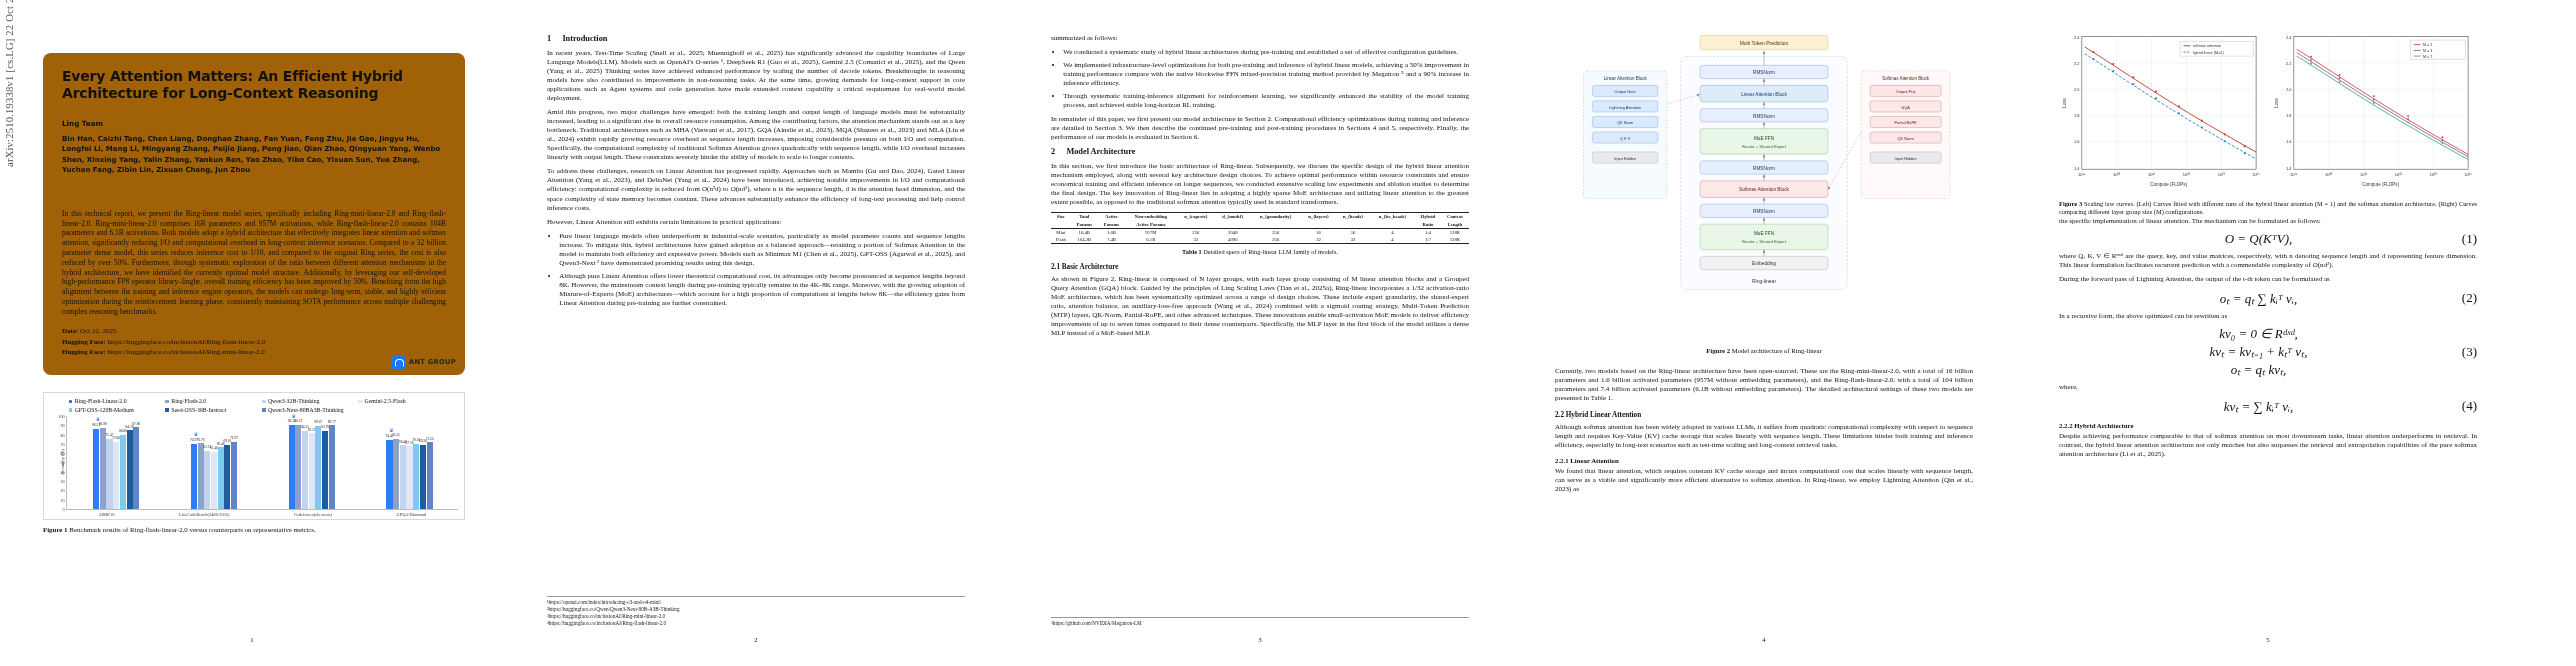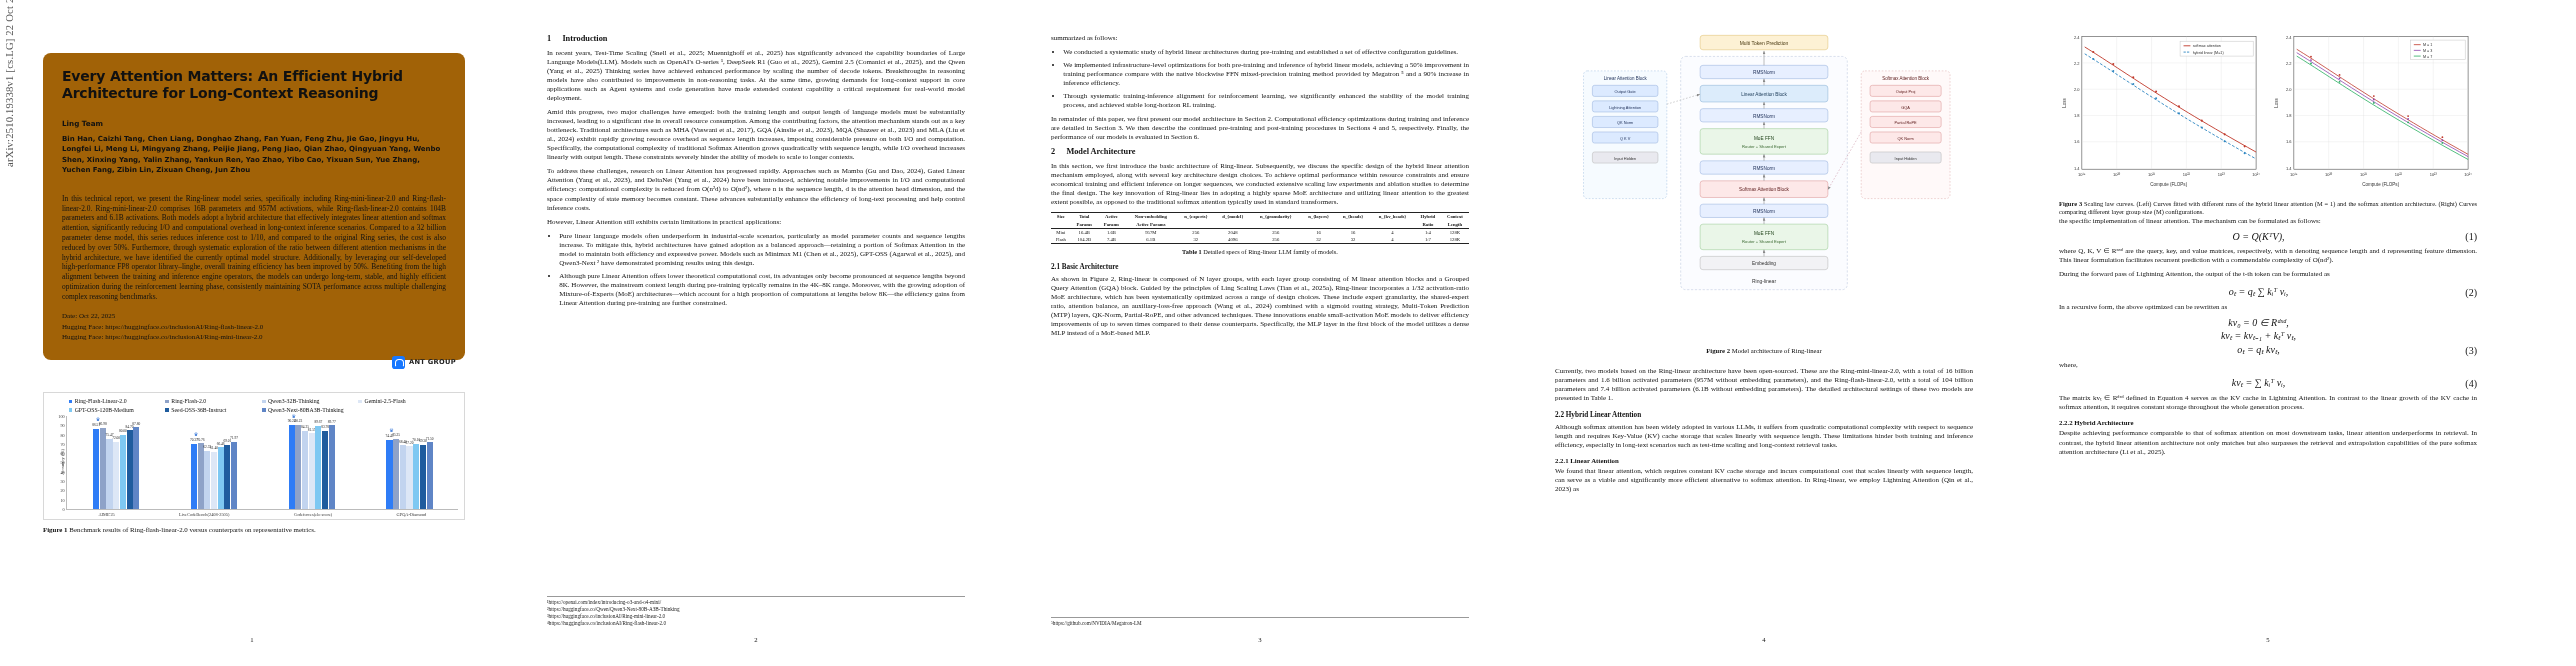--- a/index.html
+++ b/index.html
@@ -25,23 +25,23 @@
   .titlecard {
     position:absolute; left:43px; top:53px; width:422px;
     background:#a16207; border-radius:7.8px; padding:14.5px 19px 16.7px 19px;
   }
   .ptitle {
     font-family:"DejaVu Sans", sans-serif;
     font-weight:bold; font-size:14px; line-height:1.22; color:#111; letter-spacing:-0.2px;
   }
   .pteam { font-family:"DejaVu Sans", sans-serif; font-weight:bold; font-size:7.2px; margin-top:17px; }
   .pauthors { font-family:"DejaVu Sans", sans-serif; font-weight:bold; font-size:7px; line-height:1.45; margin-top:6.7px; }
-  .abstract { font-size:7.4px; line-height:1.32; text-align:justify; margin-top:19px; }
+  .abstract { font-size:7.4px; line-height:1.32; text-align:justify; margin-top:34px; }
   .meta { margin-top:10px; font-size:7px; line-height:1.5; }
-  .meta b { font-weight:normal; }
+  .meta b { font-weight:bold; }
 
   .antlogo { position:absolute; right:48px; top:356px; display:flex; align-items:center; gap:3.9px; }
   .antlogo .mark { width:12.8px; height:12.8px; border-radius:2.8px; background:#1677ff; position:relative; }
   .antlogo .mark:after{ content:""; position:absolute; left:2.8px; top:3.3px; width:7.2px; height:6.1px; border:1.1px solid #fff; border-radius:3.9px 3.9px 1.7px 1.7px; border-bottom-color:transparent;}
   .antlogo .txt { font-family:"DejaVu Sans", sans-serif; font-weight:bold; font-size:6.7px; color:#222; letter-spacing:0.3px;}
 
   
   .fig1wrap { position:absolute; left:43px; top:392px; width:422px; }
   .chartbox { border:0.6px solid #d8d8d8; background:#fff; padding:4.4px 5.6px 2.2px 5.6px; }
   .legend { display:flex; flex-wrap:wrap; gap:2.2px 0; font-size:5.8px; padding:1.1px 3.3px 3.3px 19px; }
@@ -89,21 +89,21 @@
   .f2cap { position:absolute; left:49px; top:347px; width:406px; font-size:6.7px; text-align:center; }
   .f2cap b { font-weight:bold; }
 
   
   .fig3 { position:absolute; left:43px; top:28px; width:418px; height:167px; display:flex; gap:6.7px; }
   .f3p { flex:1; border:0; position:relative; }
   .f3cap { position:absolute; left:43px; top:200px; width:418px; font-size:6.4px; line-height:1.3; text-align:justify; }
   .f3cap b { font-weight:bold; }
 
   
-  .eq { display:flex; align-items:flex-end; margin:5px 0; font-size:10px; }
+  .eq { display:flex; align-items:center; margin:5px 0; font-size:13px; }
   .eq .e { flex:1; text-align:center; font-style:italic; }
   .eq .n { width:19px; text-align:right; font-style:normal; }
 </style>
 </head>
 <body>
 
 <div class="viewer">
 
   <div class="page">
     <div class="arxiv-stamp">arXiv:2510.19338v1  [cs.LG]  22 Oct 2025</div>
@@ -654,21 +654,20 @@
           <span>kvₜ = kvₜ₋₁ + kₜᵀ vₜ,</span><br>
           <span>oₜ = qₜ kvₜ,</span>
         </span>
         <span class="n">(3)</span>
       </div>
       <p class="body">where,</p>
       <div class="eq">
         <span class="e">kvₜ = ∑ kᵢᵀ vᵢ,</span>
         <span class="n">(4)</span>
       </div>
-      <p class="body">The matrix kvₜ ∈ Rᵈˣᵈ defined in Equation 4 serves as the KV cache in Lightning Attention. In contrast to the linear growth of the KV cache in softmax attention, it requires constant storage throughout the whole generation process.</p>
       <h4 class="subsub">
         <span>2.2.2</span>
         <span>Hybrid Architecture</span>
       </h4>
       <p class="body">Despite achieving performance comparable to that of softmax attention on most downstream tasks, linear attention underperforms in retrieval. In contrast, the hybrid linear attention architecture not only matches but also surpasses the retrieval and extrapolation capabilities of the pure softmax attention architecture (Li et al., 2025).</p>
     </div>
     <div class="pgnum">5</div>
   </div>
 
 </div>

